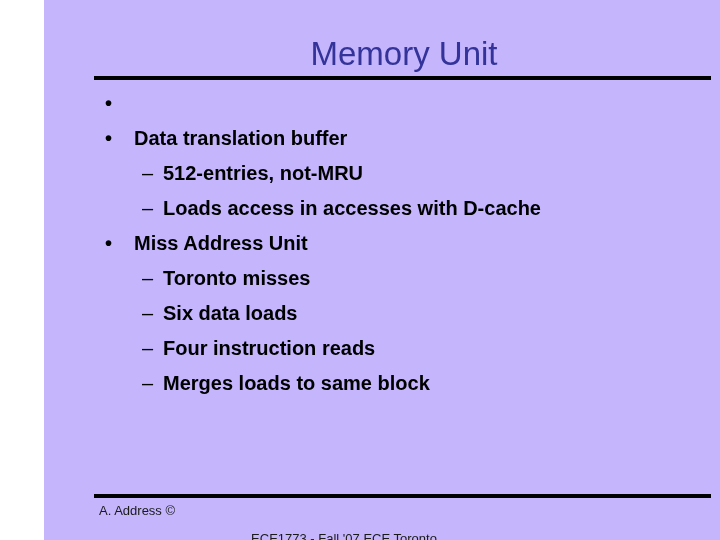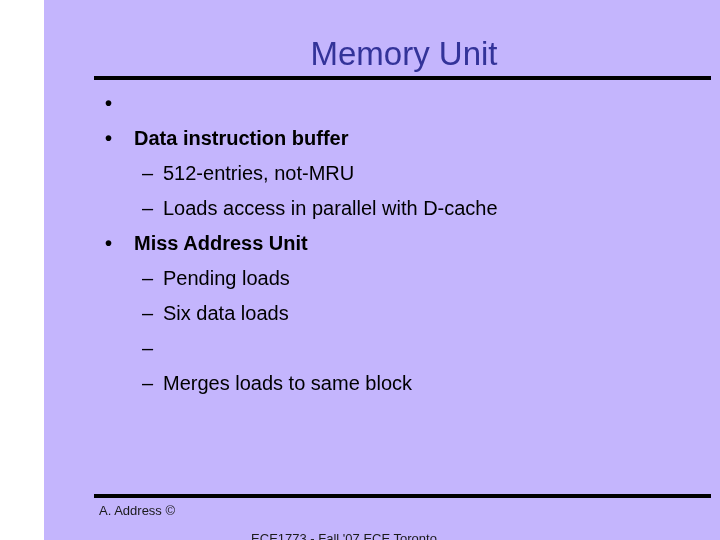--- a/index.html
+++ b/index.html
@@ -54,21 +54,21 @@
   }
   .row .glyph {
     position: absolute;
     top: 0;
     font-weight: 400;
   }
   .row.lvl1 .glyph { left: 61px; font-size: 20px; }
   .row.lvl1 .txt   { position: absolute; left: 90px; top: 0; }
   .row.lvl1 .txt, .row.lvl1 .glyph { font-weight: 700; }
   .row.lvl2 .glyph { left: 98px; font-weight: 400; }
-  .row.lvl2 .txt   { position: absolute; left: 119px; top: 0; font-weight: 400; }
+  .row.lvl2 .txt   { position: absolute; left: 119px; top: 0; font-weight: 700; }
 
   .footer-author {
     position: absolute;
     left: 55px;
     top: 503px;
     font-size: 13px;
     line-height: 16px;
     color: #1a1a1a;
   }
   .footer-course {
@@ -89,44 +89,45 @@
   <div class="slide-title">Memory Unit</div>
 
   <div class="rule rule-top"></div>
 
   <div class="bullet-list">
       <div class="row lvl1">
         <span class="glyph">•</span>
       </div>
       <div class="row lvl1">
         <span class="glyph">•</span>
-        <span class="txt">Data instruction buffer</span>
+        <span class="txt">Data translation buffer</span>
       </div>
       <div class="row lvl2">
         <span class="glyph">–</span>
         <span class="txt">512-entries, not-MRU</span>
       </div>
       <div class="row lvl2">
         <span class="glyph">–</span>
-        <span class="txt">Loads access in parallel with D-cache</span>
+        <span class="txt">Loads access in accesses with D-cache</span>
       </div>
       <div class="row lvl1">
         <span class="glyph">•</span>
         <span class="txt">Miss Address Unit</span>
       </div>
       <div class="row lvl2">
         <span class="glyph">–</span>
-        <span class="txt">Pending loads</span>
+        <span class="txt">Toronto misses</span>
       </div>
       <div class="row lvl2">
         <span class="glyph">–</span>
         <span class="txt">Six data loads</span>
       </div>
       <div class="row lvl2">
         <span class="glyph">–</span>
+        <span class="txt">Four instruction reads</span>
       </div>
       <div class="row lvl2">
         <span class="glyph">–</span>
         <span class="txt">Merges loads to same block</span>
       </div>
     </div>
 
   <div class="rule rule-bottom"></div>
 
   <div class="footer-author">A. Address ©</div>

